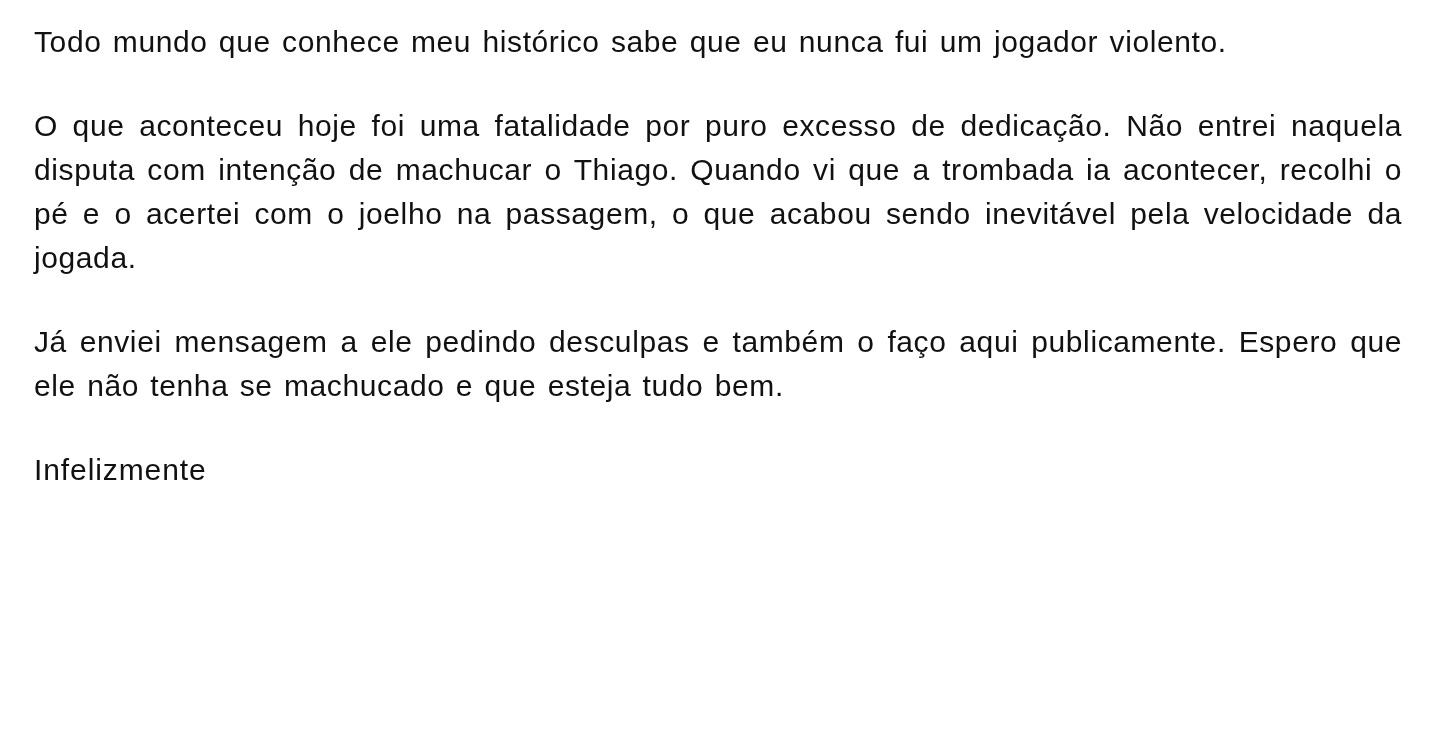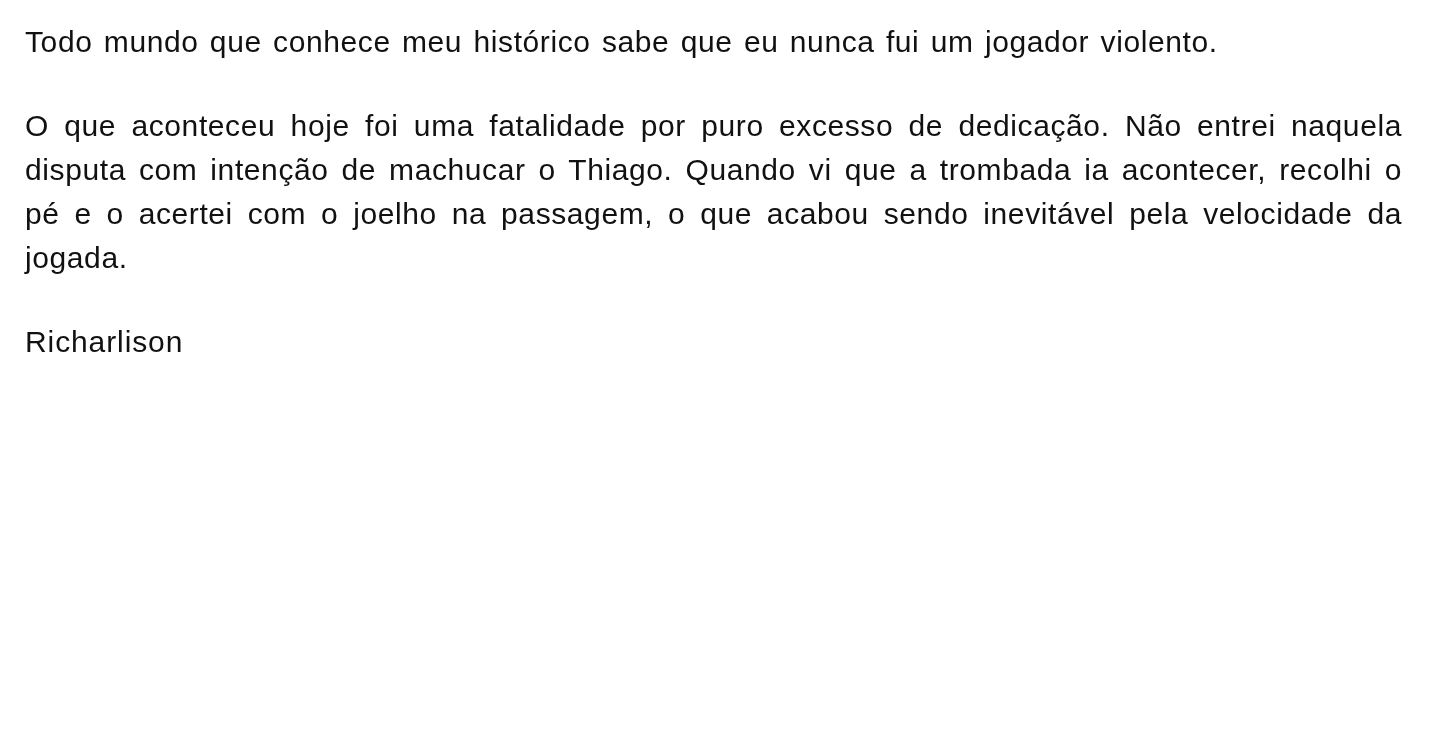--- a/index.html
+++ b/index.html
@@ -15,34 +15,35 @@
     }
     .page {
       box-sizing: border-box;
       width: 1442px;
       height: 740px;
       padding: 20px 40px 0 25px;
       color: #111111;
       background: #ffffff;
     }
     .page p {
-      margin: 0 0 40px 0;
+      margin: 0 0 40px 9px;
       font-size: 30px;
       line-height: 44px;
       letter-spacing: 0.02em;
       word-spacing: 0.08em;
       text-align: justify;
       font-weight: 400;
     }
     .page p.signature {
       text-align: left;
       margin-bottom: 0;
       letter-spacing: 0.03em;
     }
   </style>
 </head>
 <body>
 
 <div class="page">
   <p>Todo mundo que conhece meu histórico sabe que eu nunca fui um jogador violento.</p>
   <p>O que aconteceu hoje foi uma fatalidade por puro excesso de dedicação. Não entrei naquela disputa com intenção de machucar o Thiago. Quando vi que a trombada ia acontecer, recolhi o pé e o acertei com o joelho na passagem, o que acabou sendo inevitável pela velocidade da jogada.</p>
-  <p class="signature">Richarlison</p>
+  <p>Já enviei mensagem a ele pedindo desculpas e também o faço aqui publicamente. Espero que ele não tenha se machucado e que esteja tudo bem.</p>
+  <p class="signature">Infelizmente</p>
 </div>
 
 </body></html>

